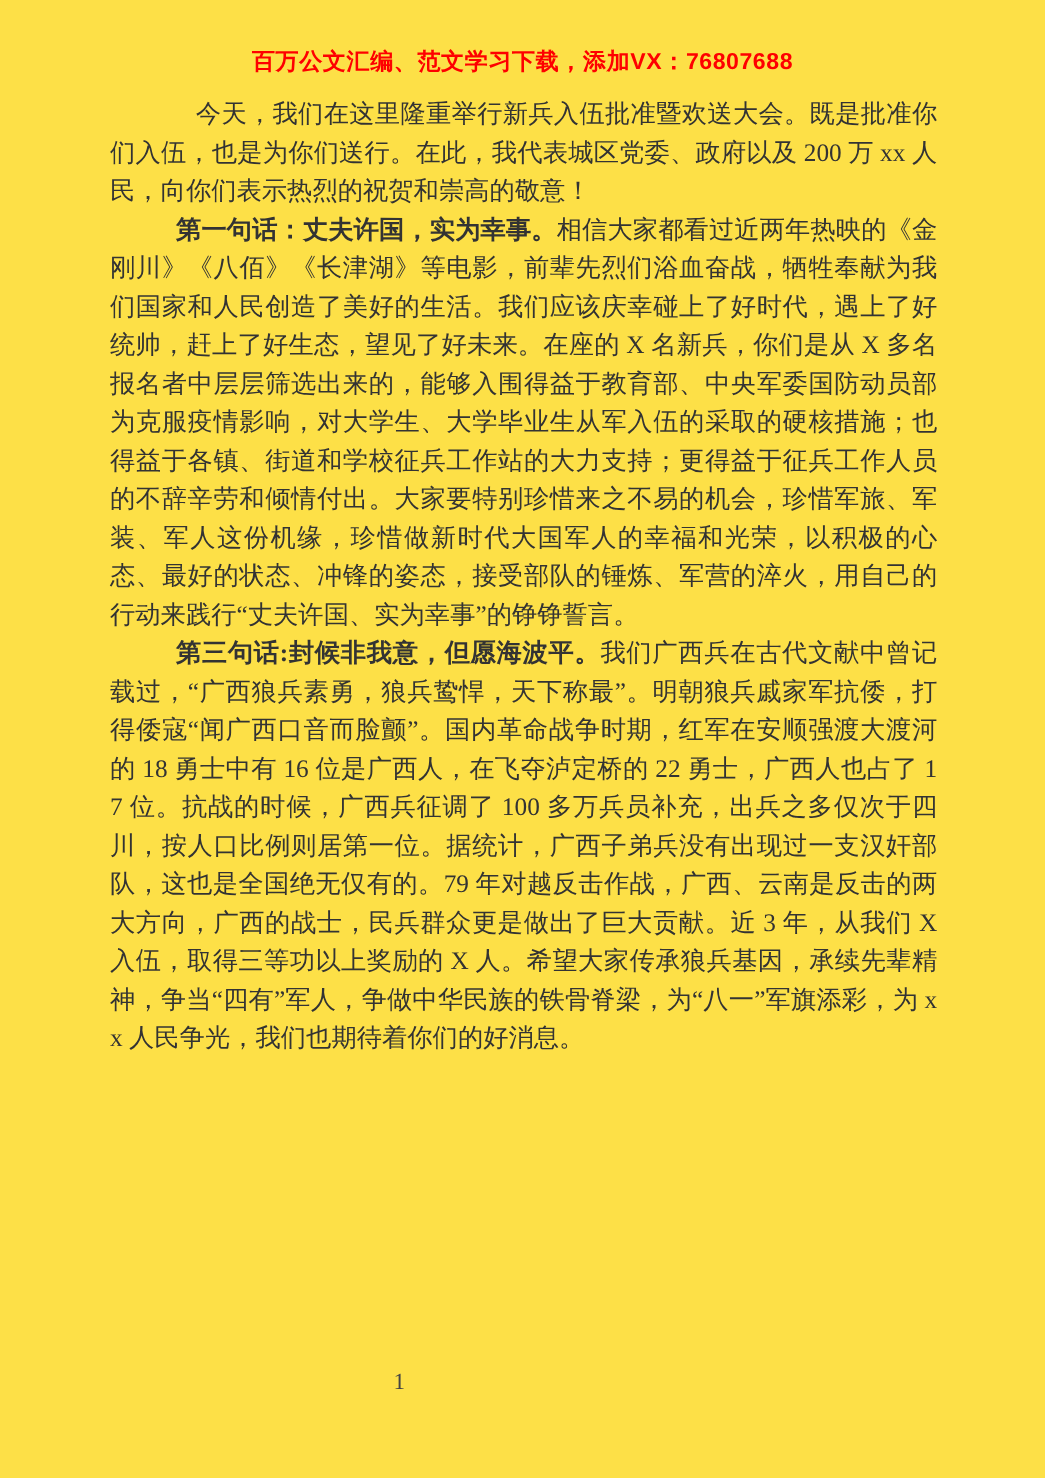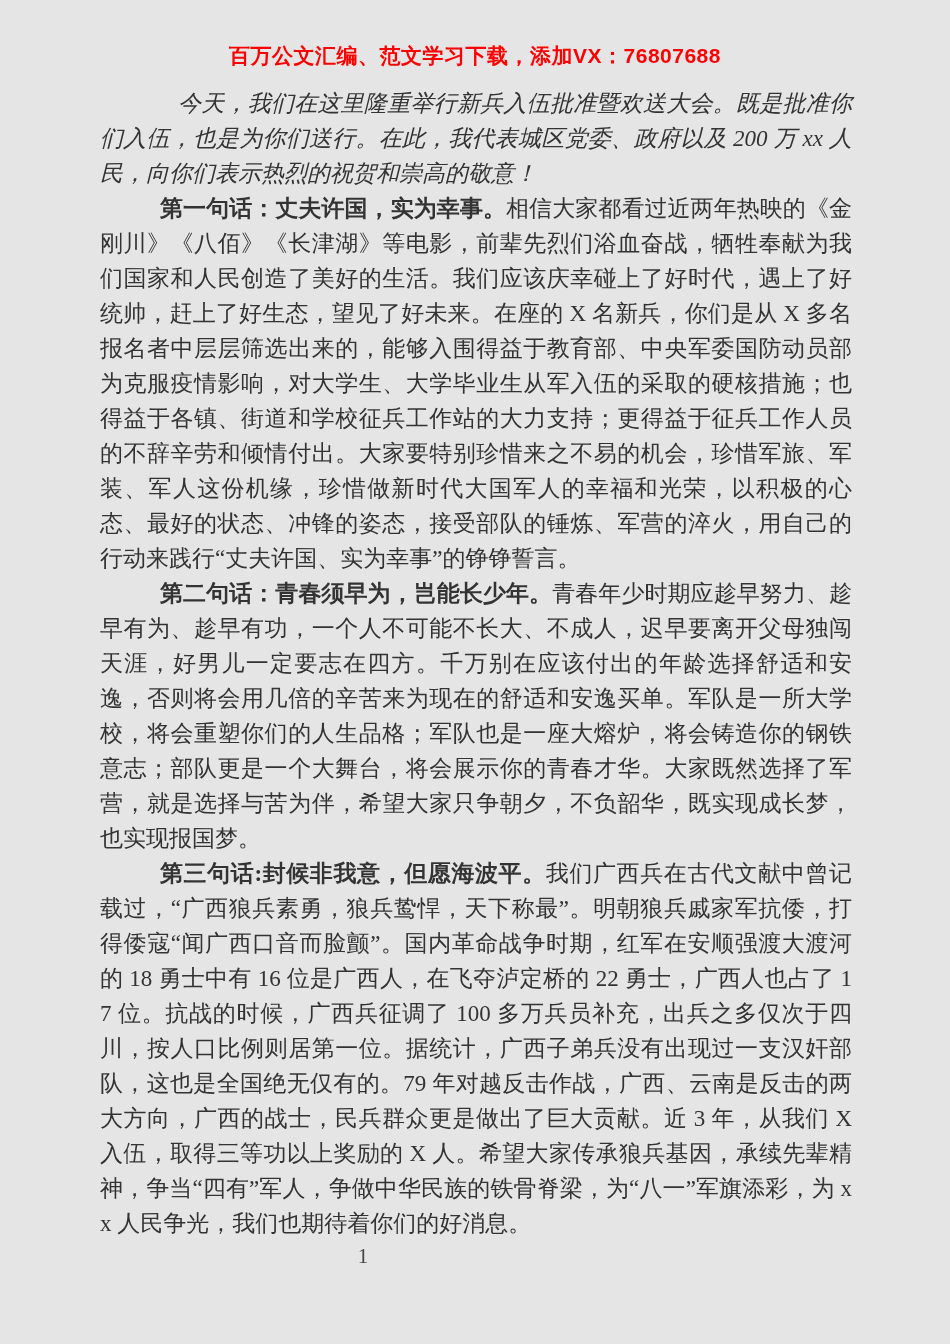--- a/index.html
+++ b/index.html
@@ -4,21 +4,21 @@
 <style>
   html, body {
     margin: 0;
     padding: 0;
     background: #ffffff;
   }
   .page {
     position: relative;
     width: 950px;
     height: 1344px;
-    background: #e5e5e5;
+    background: #fde047;
     overflow: hidden;
     font-family: "Liberation Serif", "DejaVu Serif", serif;
     color: #333333;
   }
   .promo {
     position: absolute;
     top: 42px;
     left: 0;
     width: 100%;
     text-align: center;
@@ -42,21 +42,20 @@
   .content p {
     margin: 0;
     padding: 0;
     text-indent: 60px;
   }
   .content p.salutation {
     text-indent: 42px;
   }
   .content p.para-1 {
     text-indent: 78px;
-    font-style: italic;
   }
   .lead {
     font-weight: 700;
     margin-top: 16px;
   }
   .page-number {
     position: absolute;
     top: 1244px;
     left: 339px;
     width: 48px;
@@ -73,21 +72,20 @@
   <div class="promo">百万公文汇编、范文学习下载，添加VX：76807688</div>
 
   <div class="content">
 
 
     <p class="para para-1"><span>今天，我们在这里隆重举行新兵入伍批准暨欢送大会。既是批准你们入伍，也是为你们送行。在此，我代表城区党委、政府以及 200 万 xx 人民，向你们表示热烈的祝贺和崇高的敬意！</span></p>
 
 
     <p class="para"><b class="lead">第一句话：丈夫许国，实为幸事。</b><span>相信大家都看过近两年热映的《金刚川》《八佰》《长津湖》等电影，前辈先烈们浴血奋战，牺牲奉献为我们国家和人民创造了美好的生活。我们应该庆幸碰上了好时代，遇上了好统帅，赶上了好生态，望见了好未来。在座的 X 名新兵，你们是从 X 多名报名者中层层筛选出来的，能够入围得益于教育部、中央军委国防动员部为克服疫情影响，对大学生、大学毕业生从军入伍的采取的硬核措施；也得益于各镇、街道和学校征兵工作站的大力支持；更得益于征兵工作人员的不辞辛劳和倾情付出。大家要特别珍惜来之不易的机会，珍惜军旅、军装、军人这份机缘，珍惜做新时代大国军人的幸福和光荣，以积极的心态、最好的状态、冲锋的姿态，接受部队的锤炼、军营的淬火，用自己的行动来践行“丈夫许国、实为幸事”的铮铮誓言。</span></p>
 
-    <p class="para"><b class="lead">第二句话：青春须早为，岂能长少年。</b><span>青春年少时期应趁早努力、趁早有为、趁早有功，一个人不可能不长大、不成人，迟早要离开父母独闯天涯，好男儿一定要志在四方。千万别在应该付出的年龄选择舒适和安逸，否则将会用几倍的辛苦来为现在的舒适和安逸买单。军队是一所大学校，将会重塑你们的人生品格；军队也是一座大熔炉，将会铸造你的钢铁意志；部队更是一个大舞台，将会展示你的青春才华。大家既然选择了军营，就是选择与苦为伴，希望大家只争朝夕，不负韶华，既实现成长梦，也实现报国梦。</span></p>
 
     <p class="para"><b class="lead">第三句话:封候非我意，但愿海波平。</b><span>我们广西兵在古代文献中曾记载过，“广西狼兵素勇，狼兵鸷悍，天下称最”。明朝狼兵戚家军抗倭，打得倭寇“闻广西口音而脸颤”。国内革命战争时期，红军在安顺强渡大渡河的 18 勇士中有 16 位是广西人，在飞夺泸定桥的 22 勇士，广西人也占了 17 位。抗战的时候，广西兵征调了 100 多万兵员补充，出兵之多仅次于四川，按人口比例则居第一位。据统计，广西子弟兵没有出现过一支汉奸部队，这也是全国绝无仅有的。79 年对越反击作战，广西、云南是反击的两大方向，广西的战士，民兵群众更是做出了巨大贡献。近 3 年，从我们 X 入伍，取得三等功以上奖励的 X 人。希望大家传承狼兵基因，承续先辈精神，争当“四有”军人，争做中华民族的铁骨脊梁，为“八一”军旗添彩，为 xx 人民争光，我们也期待着你们的好消息。</span></p>
 
   </div>
 
   <div class="page-number">1</div>
 
 </div>
 
 </body></html>

